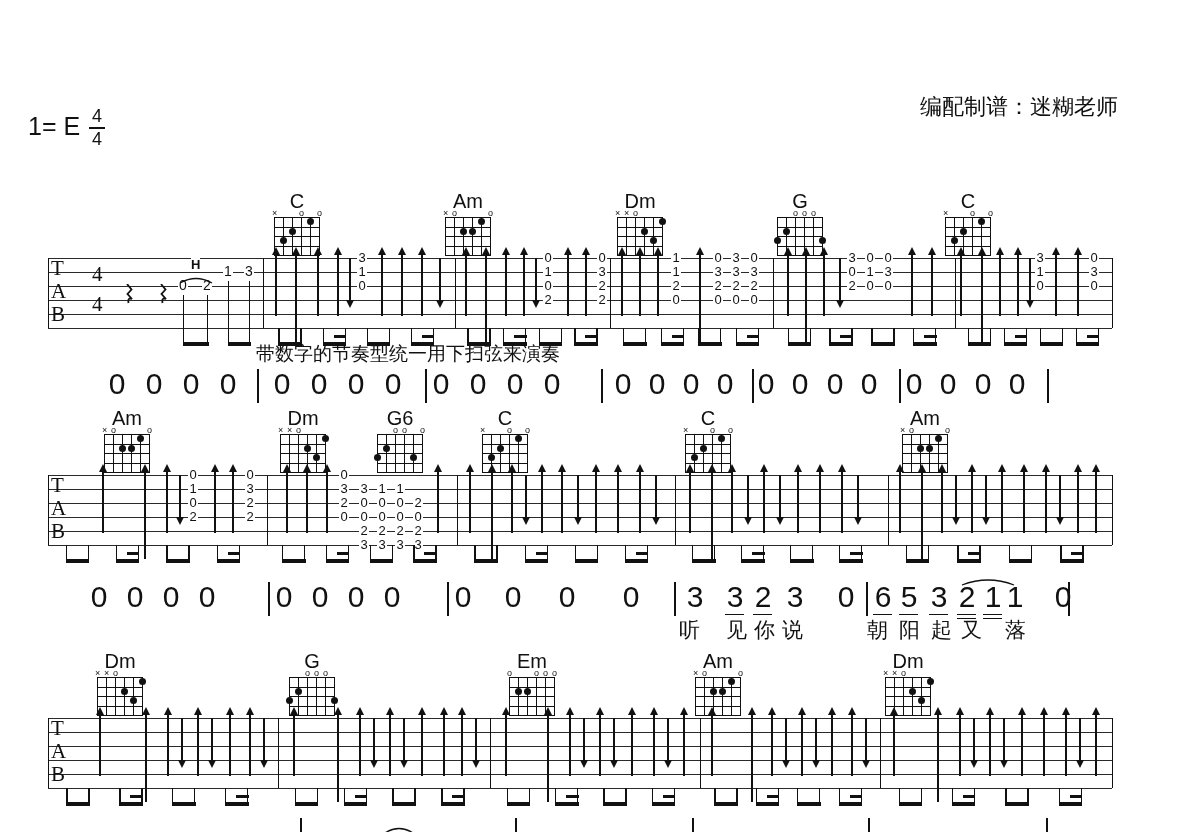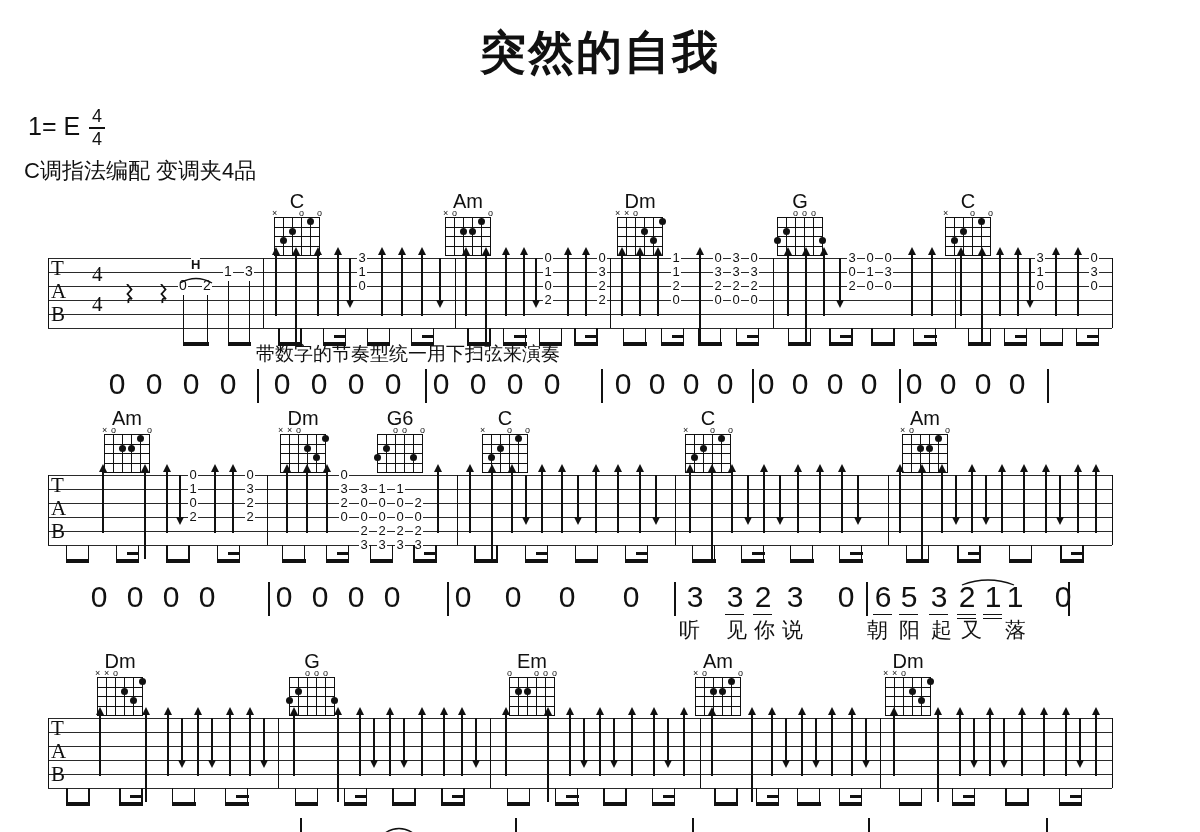--- a/index.html
+++ b/index.html
@@ -11,34 +11,33 @@
   .keyprefix{left:28px;top:112px;font-size:25px;white-space:nowrap;}
   .frac{left:86px;top:107px;width:22px;text-align:center;font-size:18px;line-height:19px;}
   .frac .fline{display:block;width:16px;height:1.5px;background:#111;margin:1px auto;}
   .capo{left:24px;top:156px;font-size:22px;white-space:nowrap;}
   .annot{left:256px;top:341px;font-size:19px;white-space:nowrap;}
 </style>
 </head>
 <body>
 
 <div class="page">
-  <div class="abs title">突然的自我</div>
 
   <div class="abs credits">
+    <div>编配制谱：迷糊老师</div>
   </div>
 
   <div class="abs keyprefix"><span>1=</span> <span>E</span></div>
 
   <div class="abs frac">
     <span>4</span>
     <span class="fline"></span>
     <span>4</span>
   </div>
 
-  <div class="abs capo">C调指法编配  变调夹4品</div>
   <div class="abs annot">带数字的节奏型统一用下扫弦来演奏</div>
 
   <div id="score">
       <div class="abs" style="left: 48px; top: 258px; width: 1064px; height: 1px; background: rgb(42, 42, 42);"></div>
       <div class="abs" style="left: 48px; top: 272px; width: 1064px; height: 1px; background: rgb(42, 42, 42);"></div>
       <div class="abs" style="left: 48px; top: 286px; width: 1064px; height: 1px; background: rgb(42, 42, 42);"></div>
       <div class="abs" style="left: 48px; top: 300px; width: 1064px; height: 1px; background: rgb(42, 42, 42);"></div>
       <div class="abs" style="left: 48px; top: 314px; width: 1064px; height: 1px; background: rgb(42, 42, 42);"></div>
       <div class="abs" style="left: 48px; top: 328px; width: 1064px; height: 1px; background: rgb(42, 42, 42);"></div>
       <div class="abs" style="left: 48px; top: 258px; width: 1.2px; height: 70px; background: rgb(17, 17, 17);"></div>

